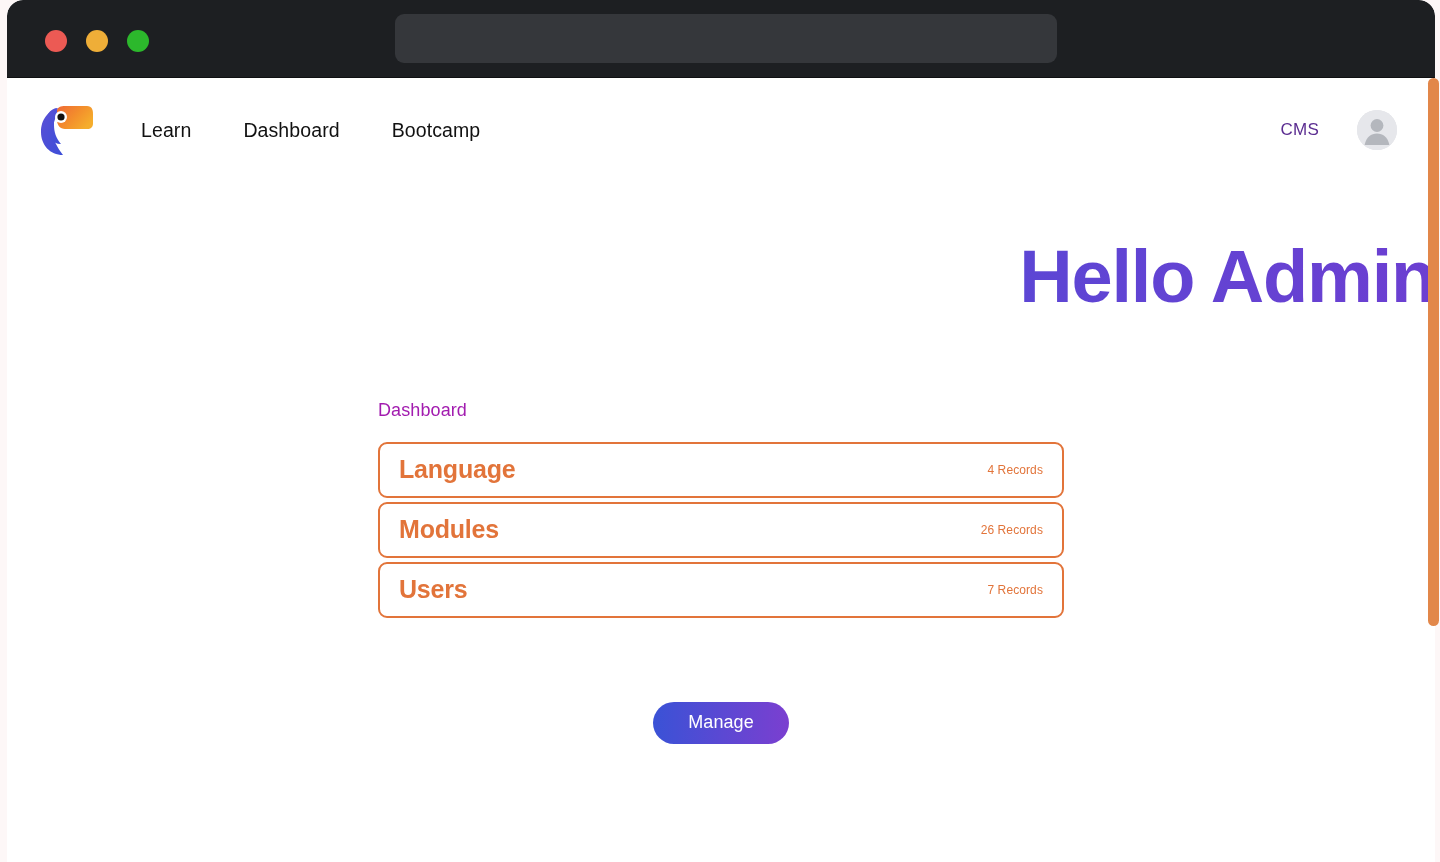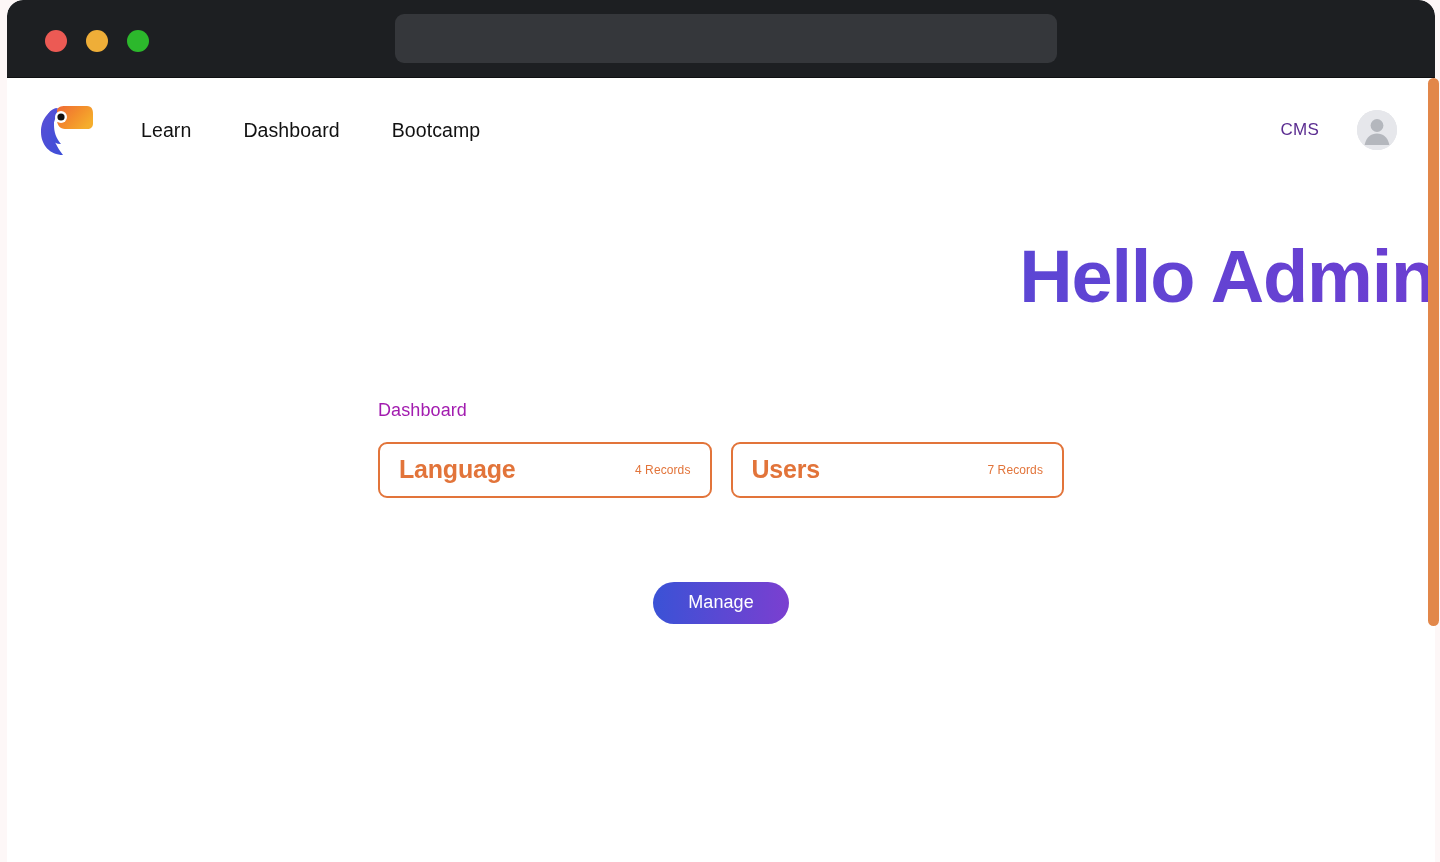--- a/index.html
+++ b/index.html
@@ -153,21 +153,21 @@
     margin: 84px auto 0 auto;
   }
 
   .dashboard-label {
     font-size: 18px;
     color: #a21caf;
     margin-bottom: 21px;
     letter-spacing: 0.1px;
   }
 
-  .cards { display: flex; flex-direction: row; gap: 19px; }
+  .cards { display: flex; flex-direction: column; gap: 4px; }
 
   .card {
     position: relative;
     height: 56px;
     border: 2px solid #e2743a;
     border-radius: 9px;
     display: flex;
     align-items: center;
     justify-content: space-between;
     padding: 0 19px;
@@ -297,20 +297,24 @@
 
           <div class="dashboard-label">Dashboard</div>
 
           <div class="cards">
 
             <div class="card wide">
               <span class="card-title">Language</span>
               <span class="card-count">4 Records</span>
             </div>
 
+            <div class="card narrow">
+              <span class="card-title">Modules</span>
+              <span class="card-count">26 Records</span>
+            </div>
 
 
             <div class="card wide">
               <span class="card-title">Users</span>
               <span class="card-count">7 Records</span>
             </div>
 
           </div>
 
           <div class="actions">

